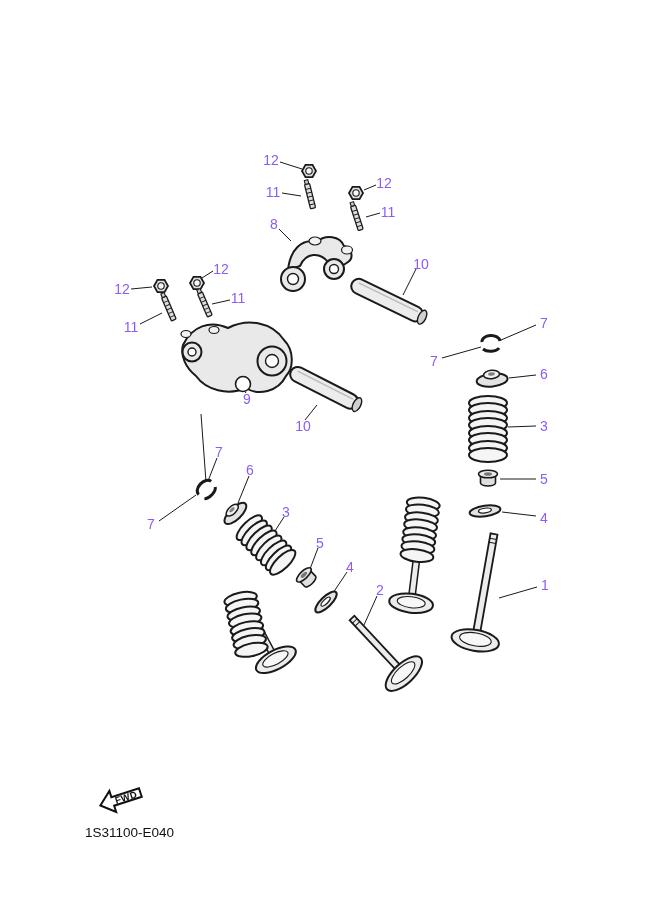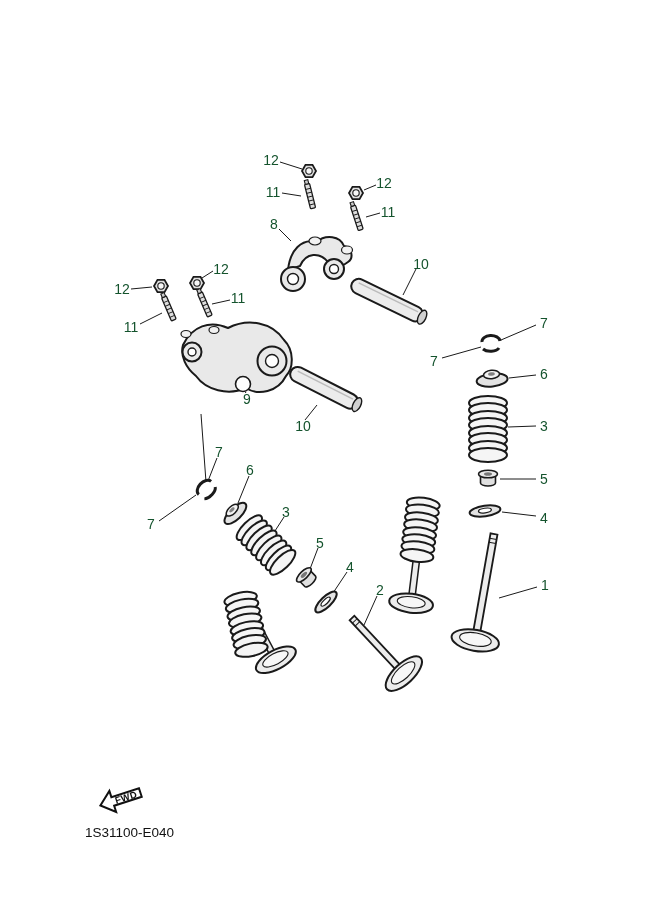--- a/index.html
+++ b/index.html
@@ -3,21 +3,21 @@
 <meta charset="utf-8">
 <style>
   html,body{margin:0;padding:0;background:#ffffff;}
   .stage{
     position:relative;width:661px;height:913px;background:#ffffff;
     overflow:hidden;font-family:"Liberation Sans",sans-serif;
   }
   .stage svg{position:absolute;left:0;top:0;}
   .callout{
     position:absolute;transform:translate(-50%,-50%);
-    font-size:14px;color:#14532d;line-height:1;white-space:nowrap;
+    font-size:14px;color:#8b5cf6;line-height:1;white-space:nowrap;
     font-family:"Liberation Sans",sans-serif;
   }
   svg text{font-family:"Liberation Sans",sans-serif;fill:#111;}
   .code-text{font-size:13.5px;}
   .fwd-text{font-size:9.5px;font-weight:bold;letter-spacing:.4px;}
 </style>
 </head>
 <body>
 
 <div class="stage">

